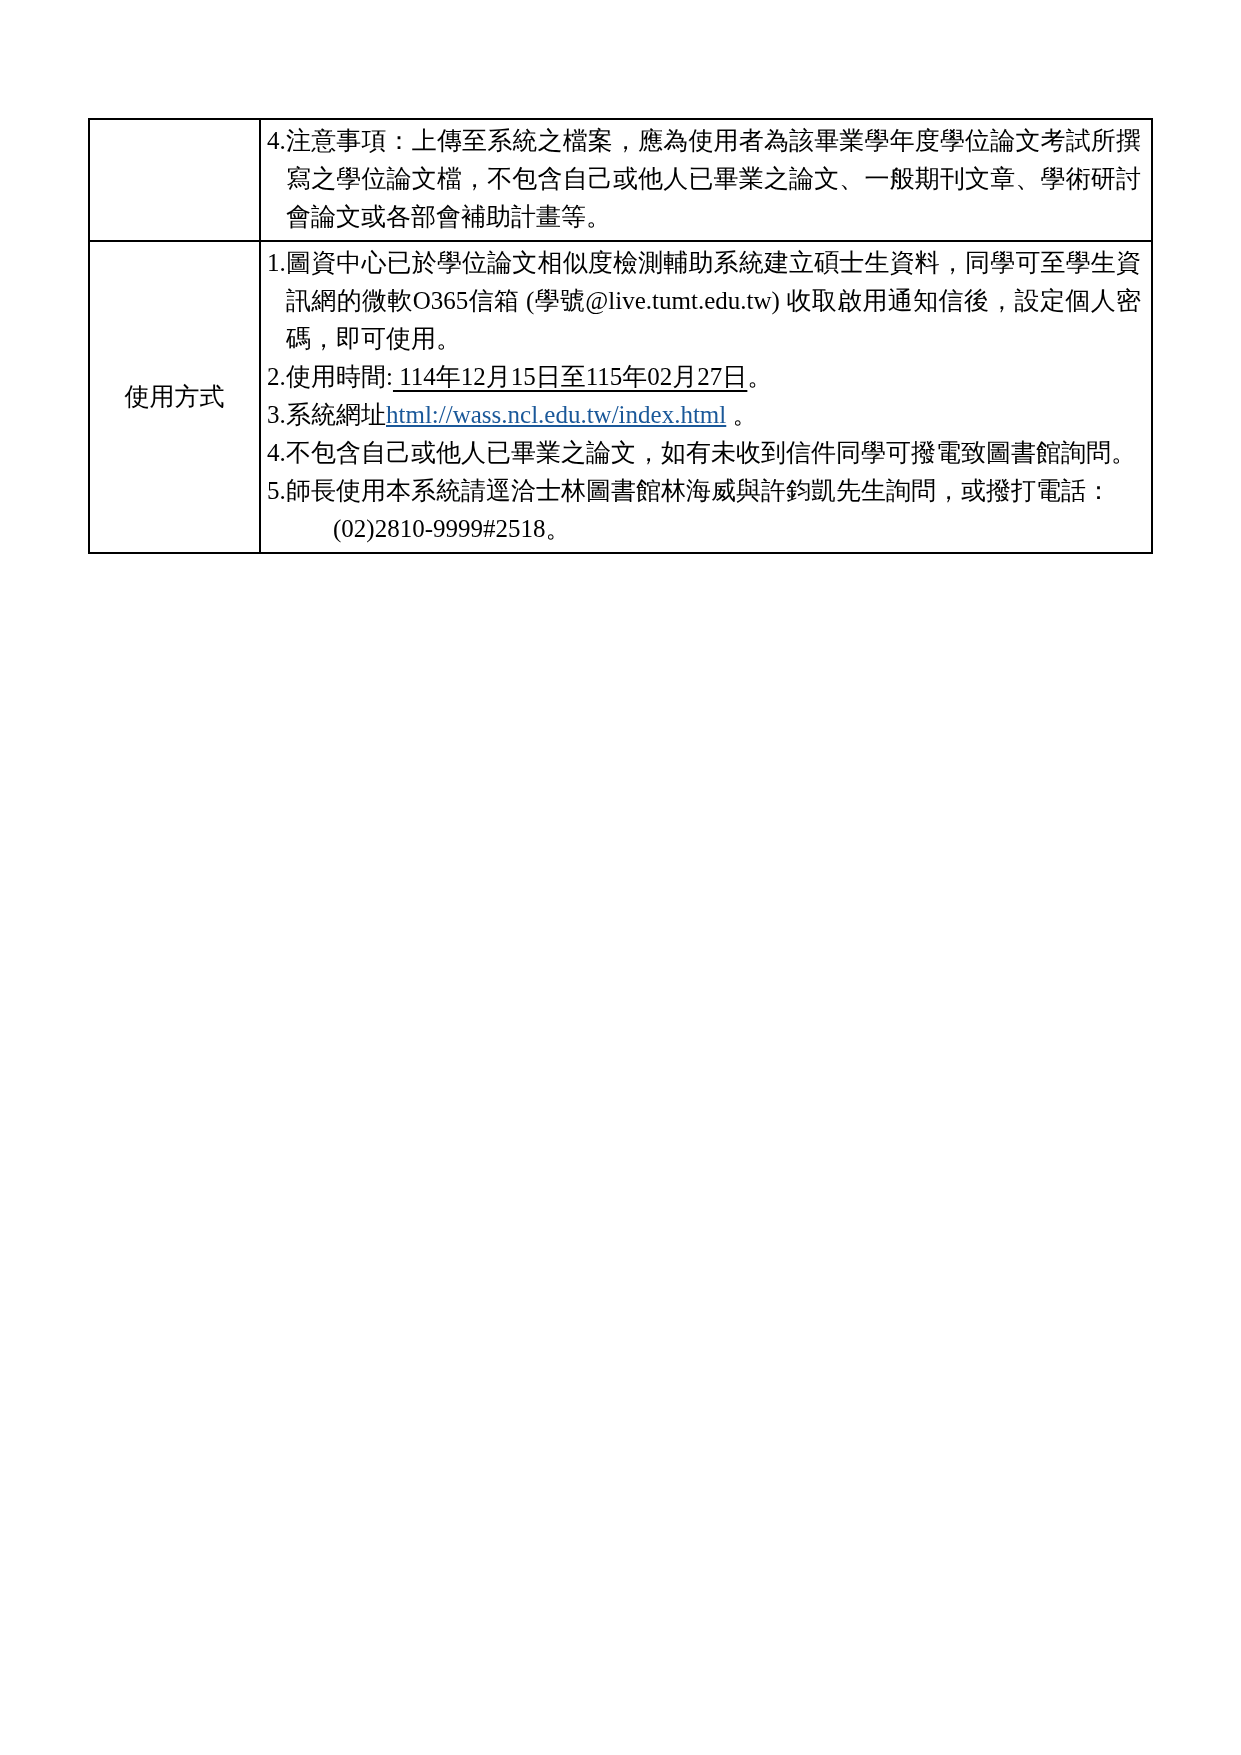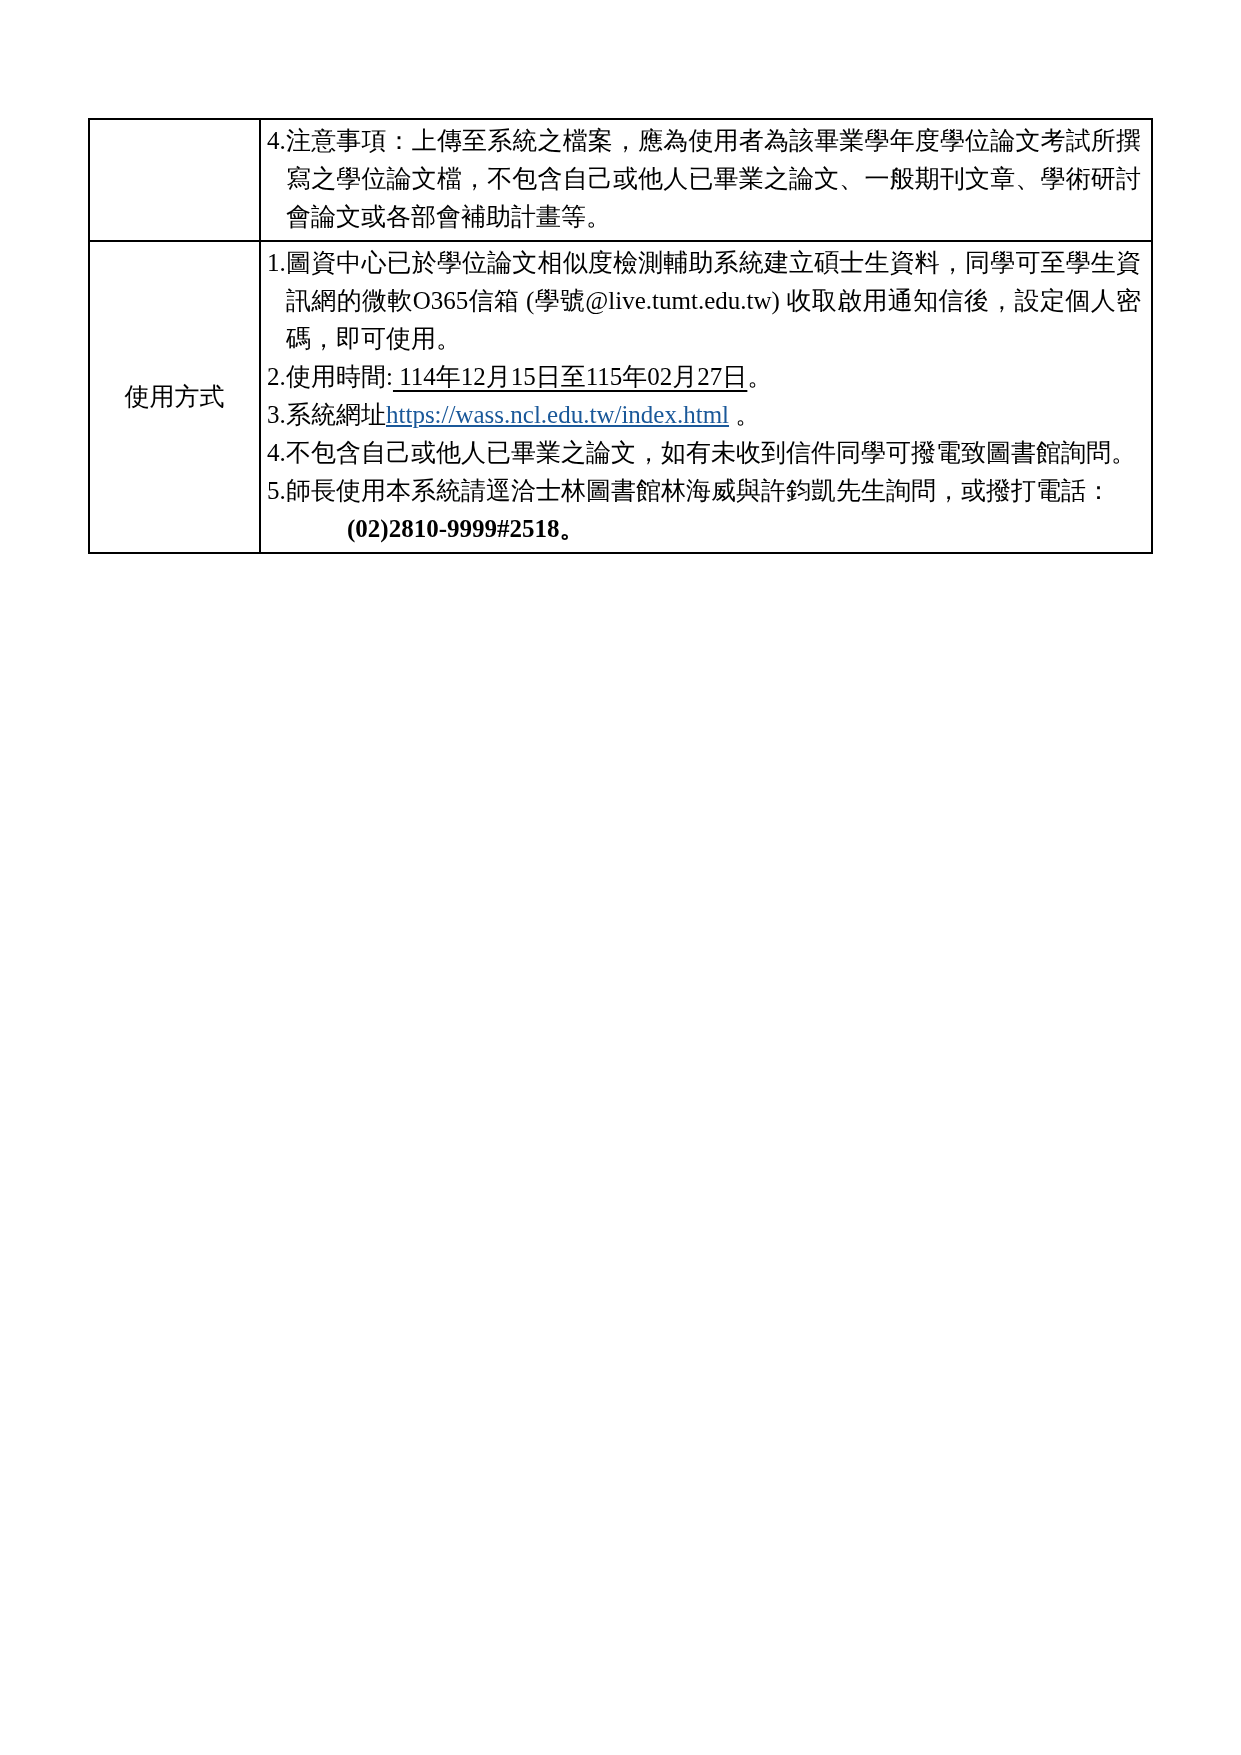--- a/index.html
+++ b/index.html
@@ -50,21 +50,21 @@
   .u {
     text-decoration: underline;
     text-underline-offset: 5px;
     margin-top: 16px;
   }
   .link {
     color: #1A5899;
     text-decoration: underline;
     cursor: pointer;
   }
-  .indent2 { margin-left: 61px; font-weight: bold; }
+  .indent2 { margin-left: 47px; }
 </style>
 </head>
 <body>
 
 <div class="page">
   <table class="doc-table">
     <tbody>
         <tr class="row-notes">
       <td class="label-cell"></td>
       <td class="content-cell">
@@ -76,21 +76,21 @@
     <tr class="row-usage">
       <td class="label-cell">使用方式</td>
       <td class="content-cell">
         <div class="li">
           <span class="num">1.</span><span>圖資中心已於學位論文相似度檢測輔助系統建立碩士生資料，同學可至學生資訊網的微軟O365信箱 (學號@live.tumt.edu.tw) 收取啟用通知信後，設定個人密碼，即可使用。</span>
         </div>
         <div class="li">
           <span class="num">2.</span><span>使用時間:</span><span class="u"> 114年12月15日至115年02月27日</span><span>。</span>
         </div>
         <div class="li">
-          <span class="num">3.</span><span>系統網址</span><a class="link">https://wass.ncl.edu.tw/index.html</a><span> 。</span>
+          <span class="num">3.</span><span>系統網址</span><a class="link">html://wass.ncl.edu.tw/index.html</a><span> 。</span>
         </div>
         <div class="li">
           <span class="num">4.</span><span>不包含自己或他人已畢業之論文，如有未收到信件同學可撥電致圖書館詢問。</span>
         </div>
         <div class="li">
           <span class="num">5.</span><span>師長使用本系統請逕洽士林圖書館林海威與許鈞凱先生詢問，或撥打電話：</span>
           <div class="indent2">(02)2810-9999#2518。</div>
         </div>
       </td>
     </tr>

